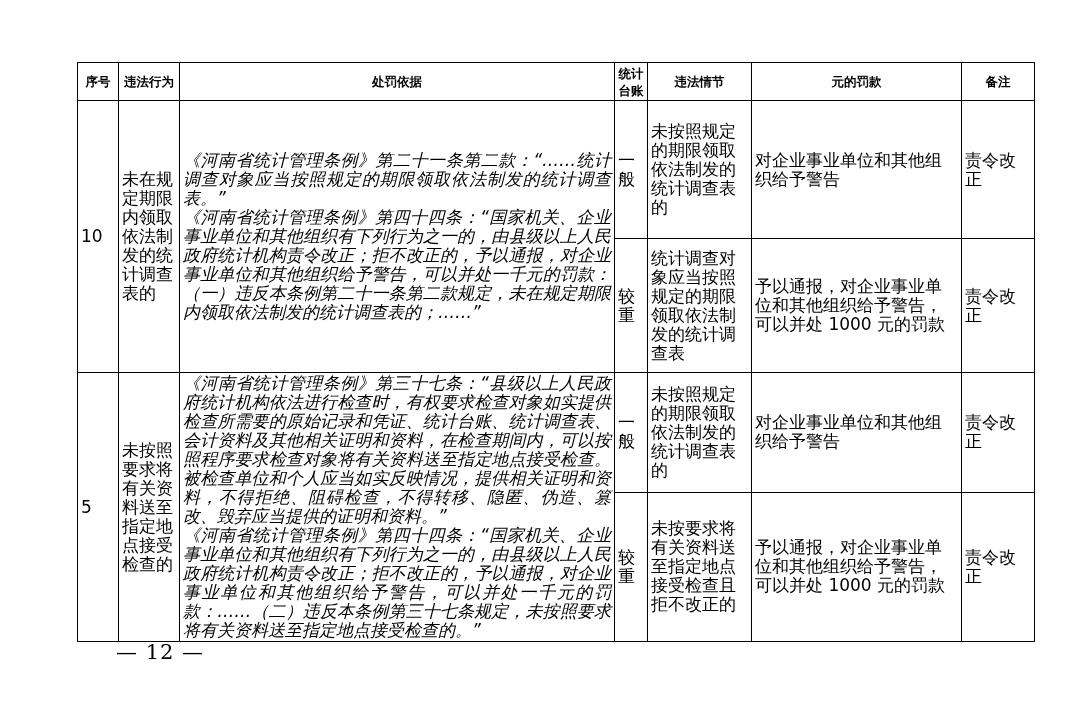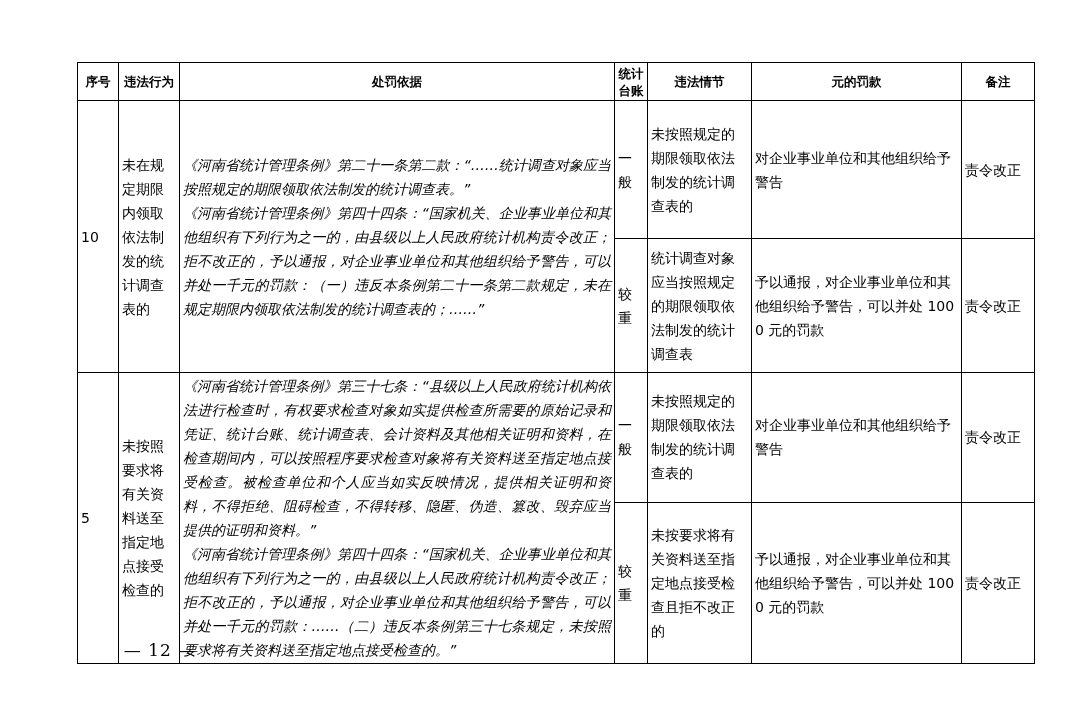--- a/index.html
+++ b/index.html
@@ -10,22 +10,22 @@
   .page{position:absolute;left:0;top:0;width:1089px;height:706px;background:#fff;}
   table.penalty{
     position:absolute;left:45px;top:62px;
     border-collapse:collapse;table-layout:fixed;width:957px;
     font-family:"DejaVu Sans",sans-serif;
     margin-left:32px;
   }
   table.penalty th, table.penalty td{
     border:1.5px solid #000;
     padding:1px 3px;
-    font-size:14px;
-    line-height:24px;
+    font-size:17px;
+    line-height:19px;
     vertical-align:middle;
     overflow:hidden;
     word-break:break-all;
   }
   table.penalty th{
     font-weight:bold;
     text-align:center;
     font-size:12.5px;
     line-height:17px;
   }
@@ -39,21 +39,21 @@
   }
   tr.hdr{height:38px;}
   tr.r10a{height:138px;}
   tr.r10b{height:134px;}
   tr.r11a{height:115px;}
   tr.r11b{height:143px;}
   .footer{
     position:absolute;left:100px;top:640px;width:120px;
     text-align:center;
     font-family:"DejaVu Serif",serif;
-    font-size:17px;color:#000;
+    font-size:21px;color:#000;
     letter-spacing:1px;
   }
 </style>
 </head>
 <body>
 
 <div class="page">
 
   <table class="penalty">
     <colgroup>

